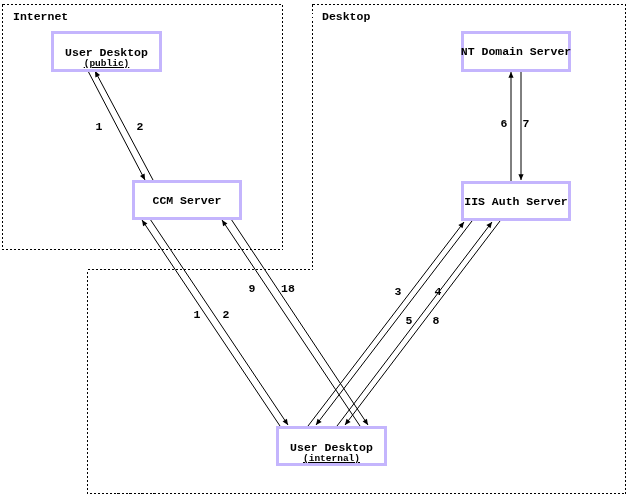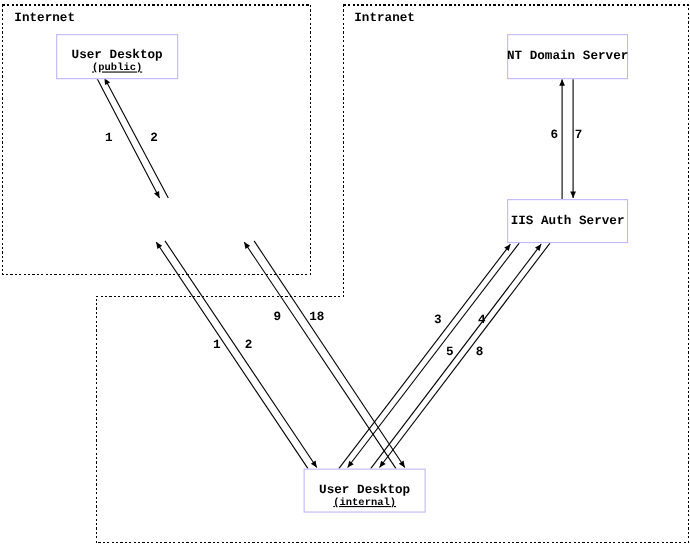--- a/index.html
+++ b/index.html
@@ -5,21 +5,21 @@
   html, body { margin:0; padding:0; background:#fff; }
   .stage {
     position:relative; width:627px; height:497px; background:#ffffff;
     font-family:"Liberation Mono", monospace; color:#000; overflow:hidden;
   }
   svg.wires { position:absolute; left:0; top:0; width:627px; height:497px; }
   .zone-label {
     position:absolute; font-size:11.5px; font-weight:bold; white-space:nowrap;
   }
   .node {
-    position:absolute; border:1px solid #c4b5fd; background:#fff;
+    position:absolute; border:3px solid #c4b5fd; background:#fff;
     box-sizing:border-box; text-align:center;
   }
   .node.single { display:flex; align-items:center; justify-content:center; }
   .node.double { padding-top:12px; }
   .node-title { font-size:11.5px; font-weight:bold; line-height:13px; white-space:nowrap; }
   .node-subtitle { font-size:9.5px; font-weight:bold; line-height:10px; white-space:nowrap;text-decoration:underline; }
   .edge-label {
     position:absolute; transform:translate(-50%,-50%);
     font-size:11.5px; font-weight:bold; white-space:nowrap;
   }
@@ -52,27 +52,30 @@
     <line x1="231" y1="219" x2="368" y2="425" stroke="#000" stroke-width="1" marker-end="url(#ah)"></line>
 
     <line x1="308" y1="426" x2="464" y2="222" stroke="#000" stroke-width="1" marker-end="url(#ah)"></line>
     <line x1="472" y1="221" x2="316" y2="425" stroke="#000" stroke-width="1" marker-end="url(#ah)"></line>
 
     <line x1="337" y1="426" x2="492" y2="222" stroke="#000" stroke-width="1" marker-end="url(#ah)"></line>
     <line x1="500" y1="221" x2="345" y2="425" stroke="#000" stroke-width="1" marker-end="url(#ah)"></line>
   </svg>
 
   <div class="zone-label" style="left:13px; top:10px">Internet</div>
-  <div class="zone-label" style="left:322px; top:10px">Intranet</div>
+  <div class="zone-label" style="left:322px; top:10px">Desktop</div>
 
   <div class="node double" style="left:51px; top:31px; width:111px; height:41px">
     <div class="node-title">User Desktop</div>
     <div class="node-subtitle">(public)</div>
   </div>
 
+  <div class="node single" style="left:132px; top:180px; width:110px; height:40px">
+    <div class="node-title">CCM Server</div>
+  </div>
 
   <div class="node single" style="left:461px; top:181px; width:110px; height:40px">
     <div class="node-title">IIS Auth Server</div>
   </div>
 
   <div class="node single" style="left:461px; top:31px; width:110px; height:41px">
     <div class="node-title">NT Domain Server</div>
   </div>
 
   <div class="node double" style="left:276px; top:426px; width:111px; height:40px">

